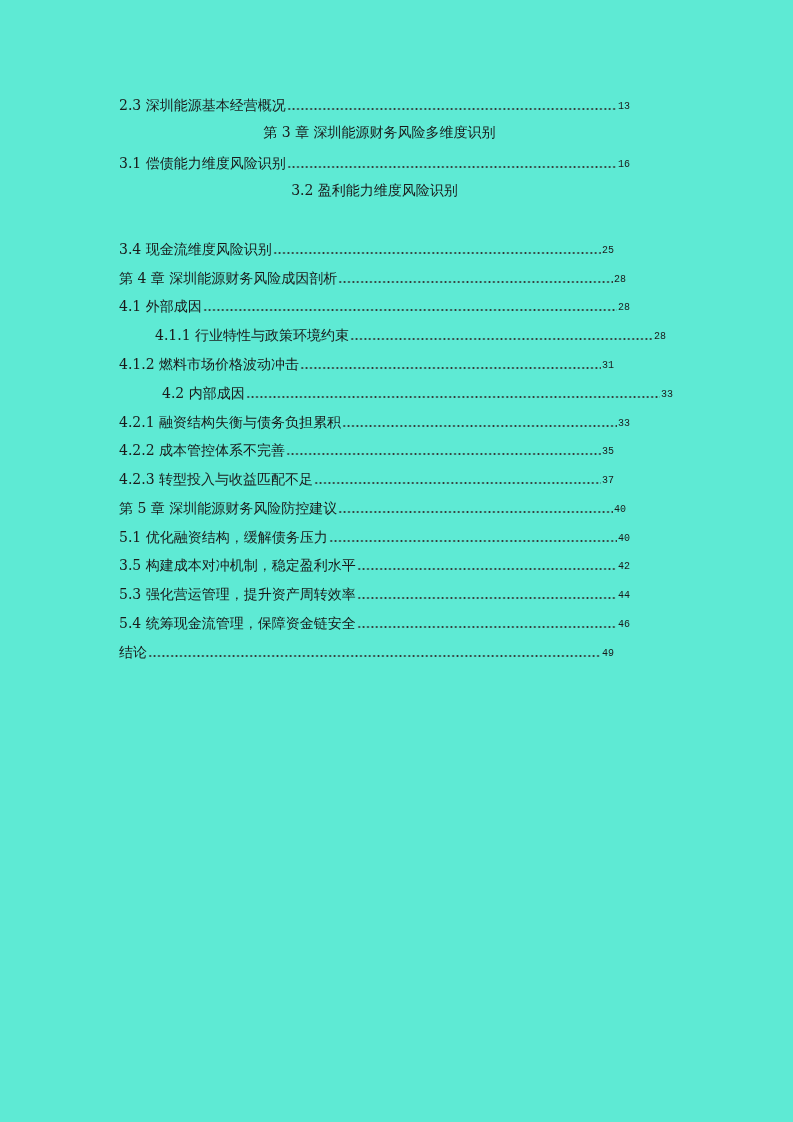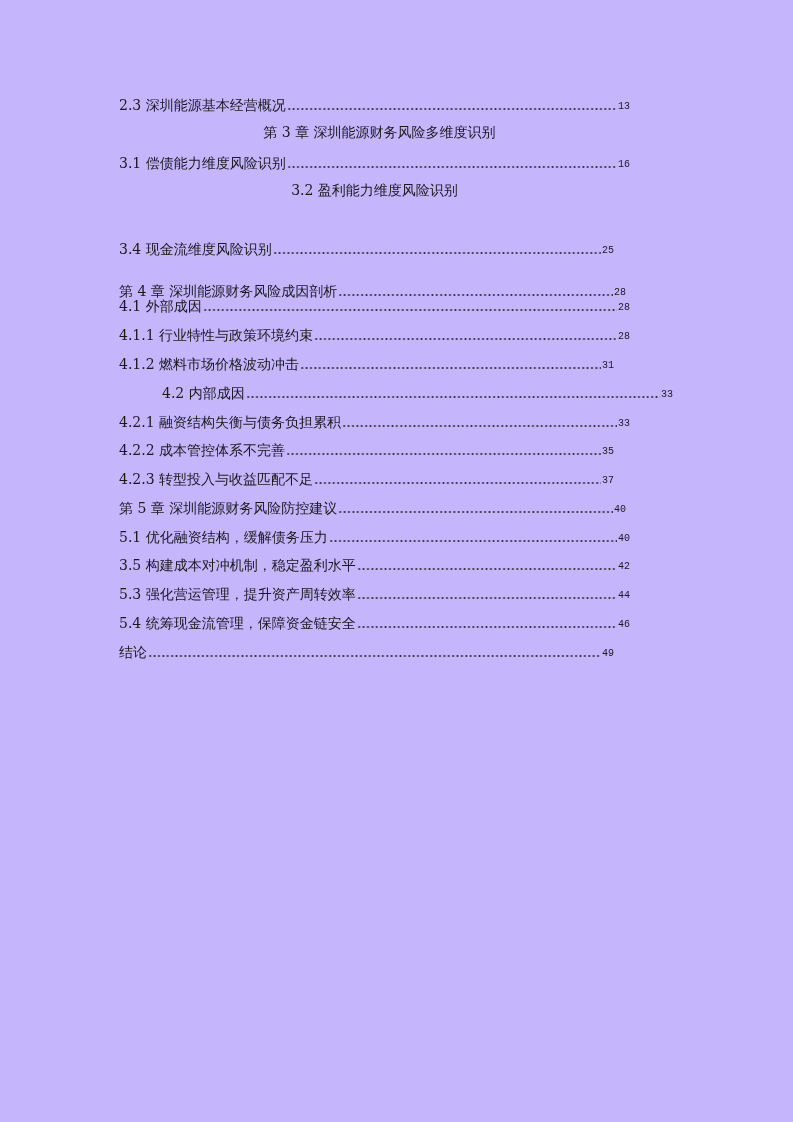--- a/index.html
+++ b/index.html
@@ -1,17 +1,17 @@
 <!DOCTYPE html>
 <html><head>
 <meta charset="utf-8">
 <style>
   html, body { margin: 0; padding: 0; background: #ffffff; }
   body { width: 793px; height: 1122px; position: relative; overflow: hidden; }
-  .page { position: absolute; left: 0; top: 0; width: 793px; height: 1122px; background: #c4b5fd; }
+  .page { position: absolute; left: 0; top: 0; width: 793px; height: 1122px; background: #5eead4; }
   .toc-row {
     position: absolute;
     left: 119px;
     height: 22px;
     display: flex;
     align-items: center;
     font-family: "DejaVu Serif", "Liberation Serif", serif;
     font-size: 14px;
     color: #1a1a1a;
     white-space: nowrap;
@@ -58,33 +58,33 @@
     <span class="toc-page">19</span>
   </div>
 
 
   <div class="toc-row" style="top:239px; width:495px;">
     <span class="toc-title">3.4 现金流维度风险识别</span>
     <span class="toc-dots"></span>
     <span class="toc-page">25</span>
   </div>
 
-  <div class="toc-row" style="top:281px; width:507px;">
+  <div class="toc-row" style="top:268px; width:507px;">
     <span class="toc-title">第 4 章 深圳能源财务风险成因剖析</span>
     <span class="toc-dots"></span>
     <span class="toc-page">28</span>
   </div>
 
   <div class="toc-row" style="top:296px; width:511px;">
     <span class="toc-title">4.1 外部成因</span>
     <span class="toc-dots"></span>
     <span class="toc-page">28</span>
   </div>
 
-  <div class="toc-row" style="top:325px; width:511px;">
+  <div class="toc-row" style="top:325px; width:511px;margin-left:36px;">
     <span class="toc-title">4.1.1 行业特性与政策环境约束</span>
     <span class="toc-dots"></span>
     <span class="toc-page">28</span>
   </div>
 
   <div class="toc-row" style="top:354px; width:495px;">
     <span class="toc-title">4.1.2 燃料市场价格波动冲击</span>
     <span class="toc-dots"></span>
     <span class="toc-page">31</span>
   </div>

